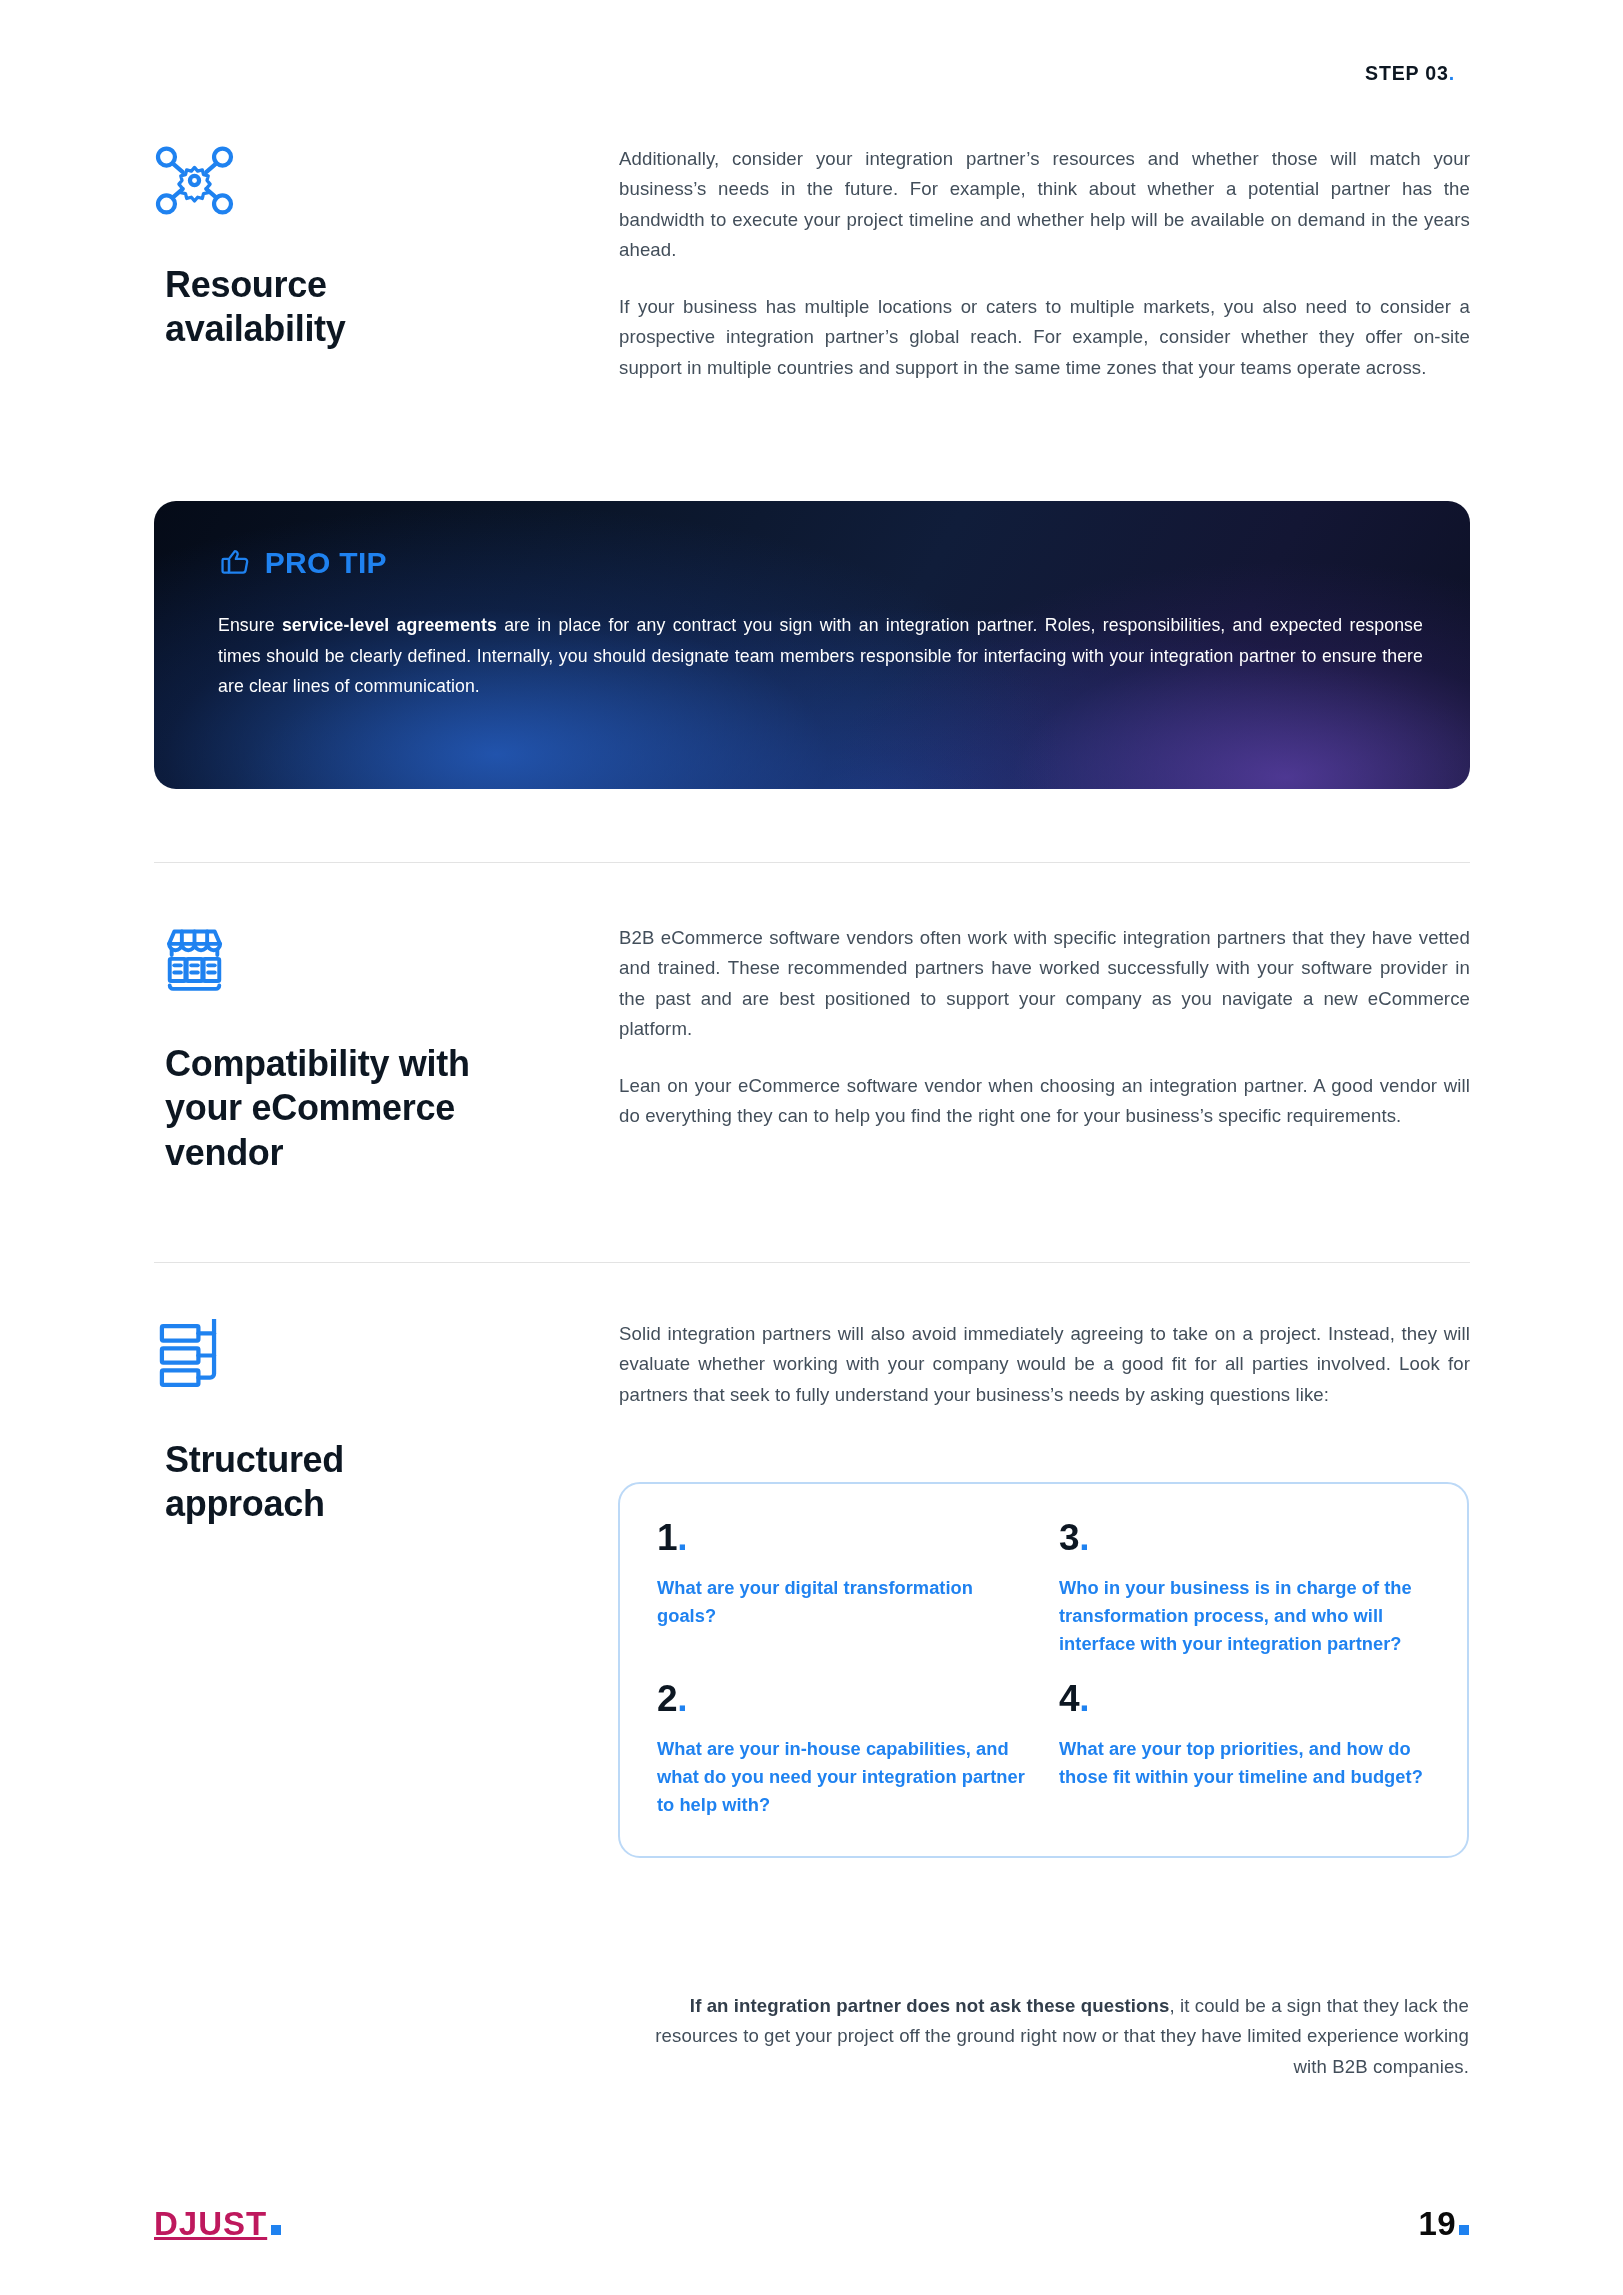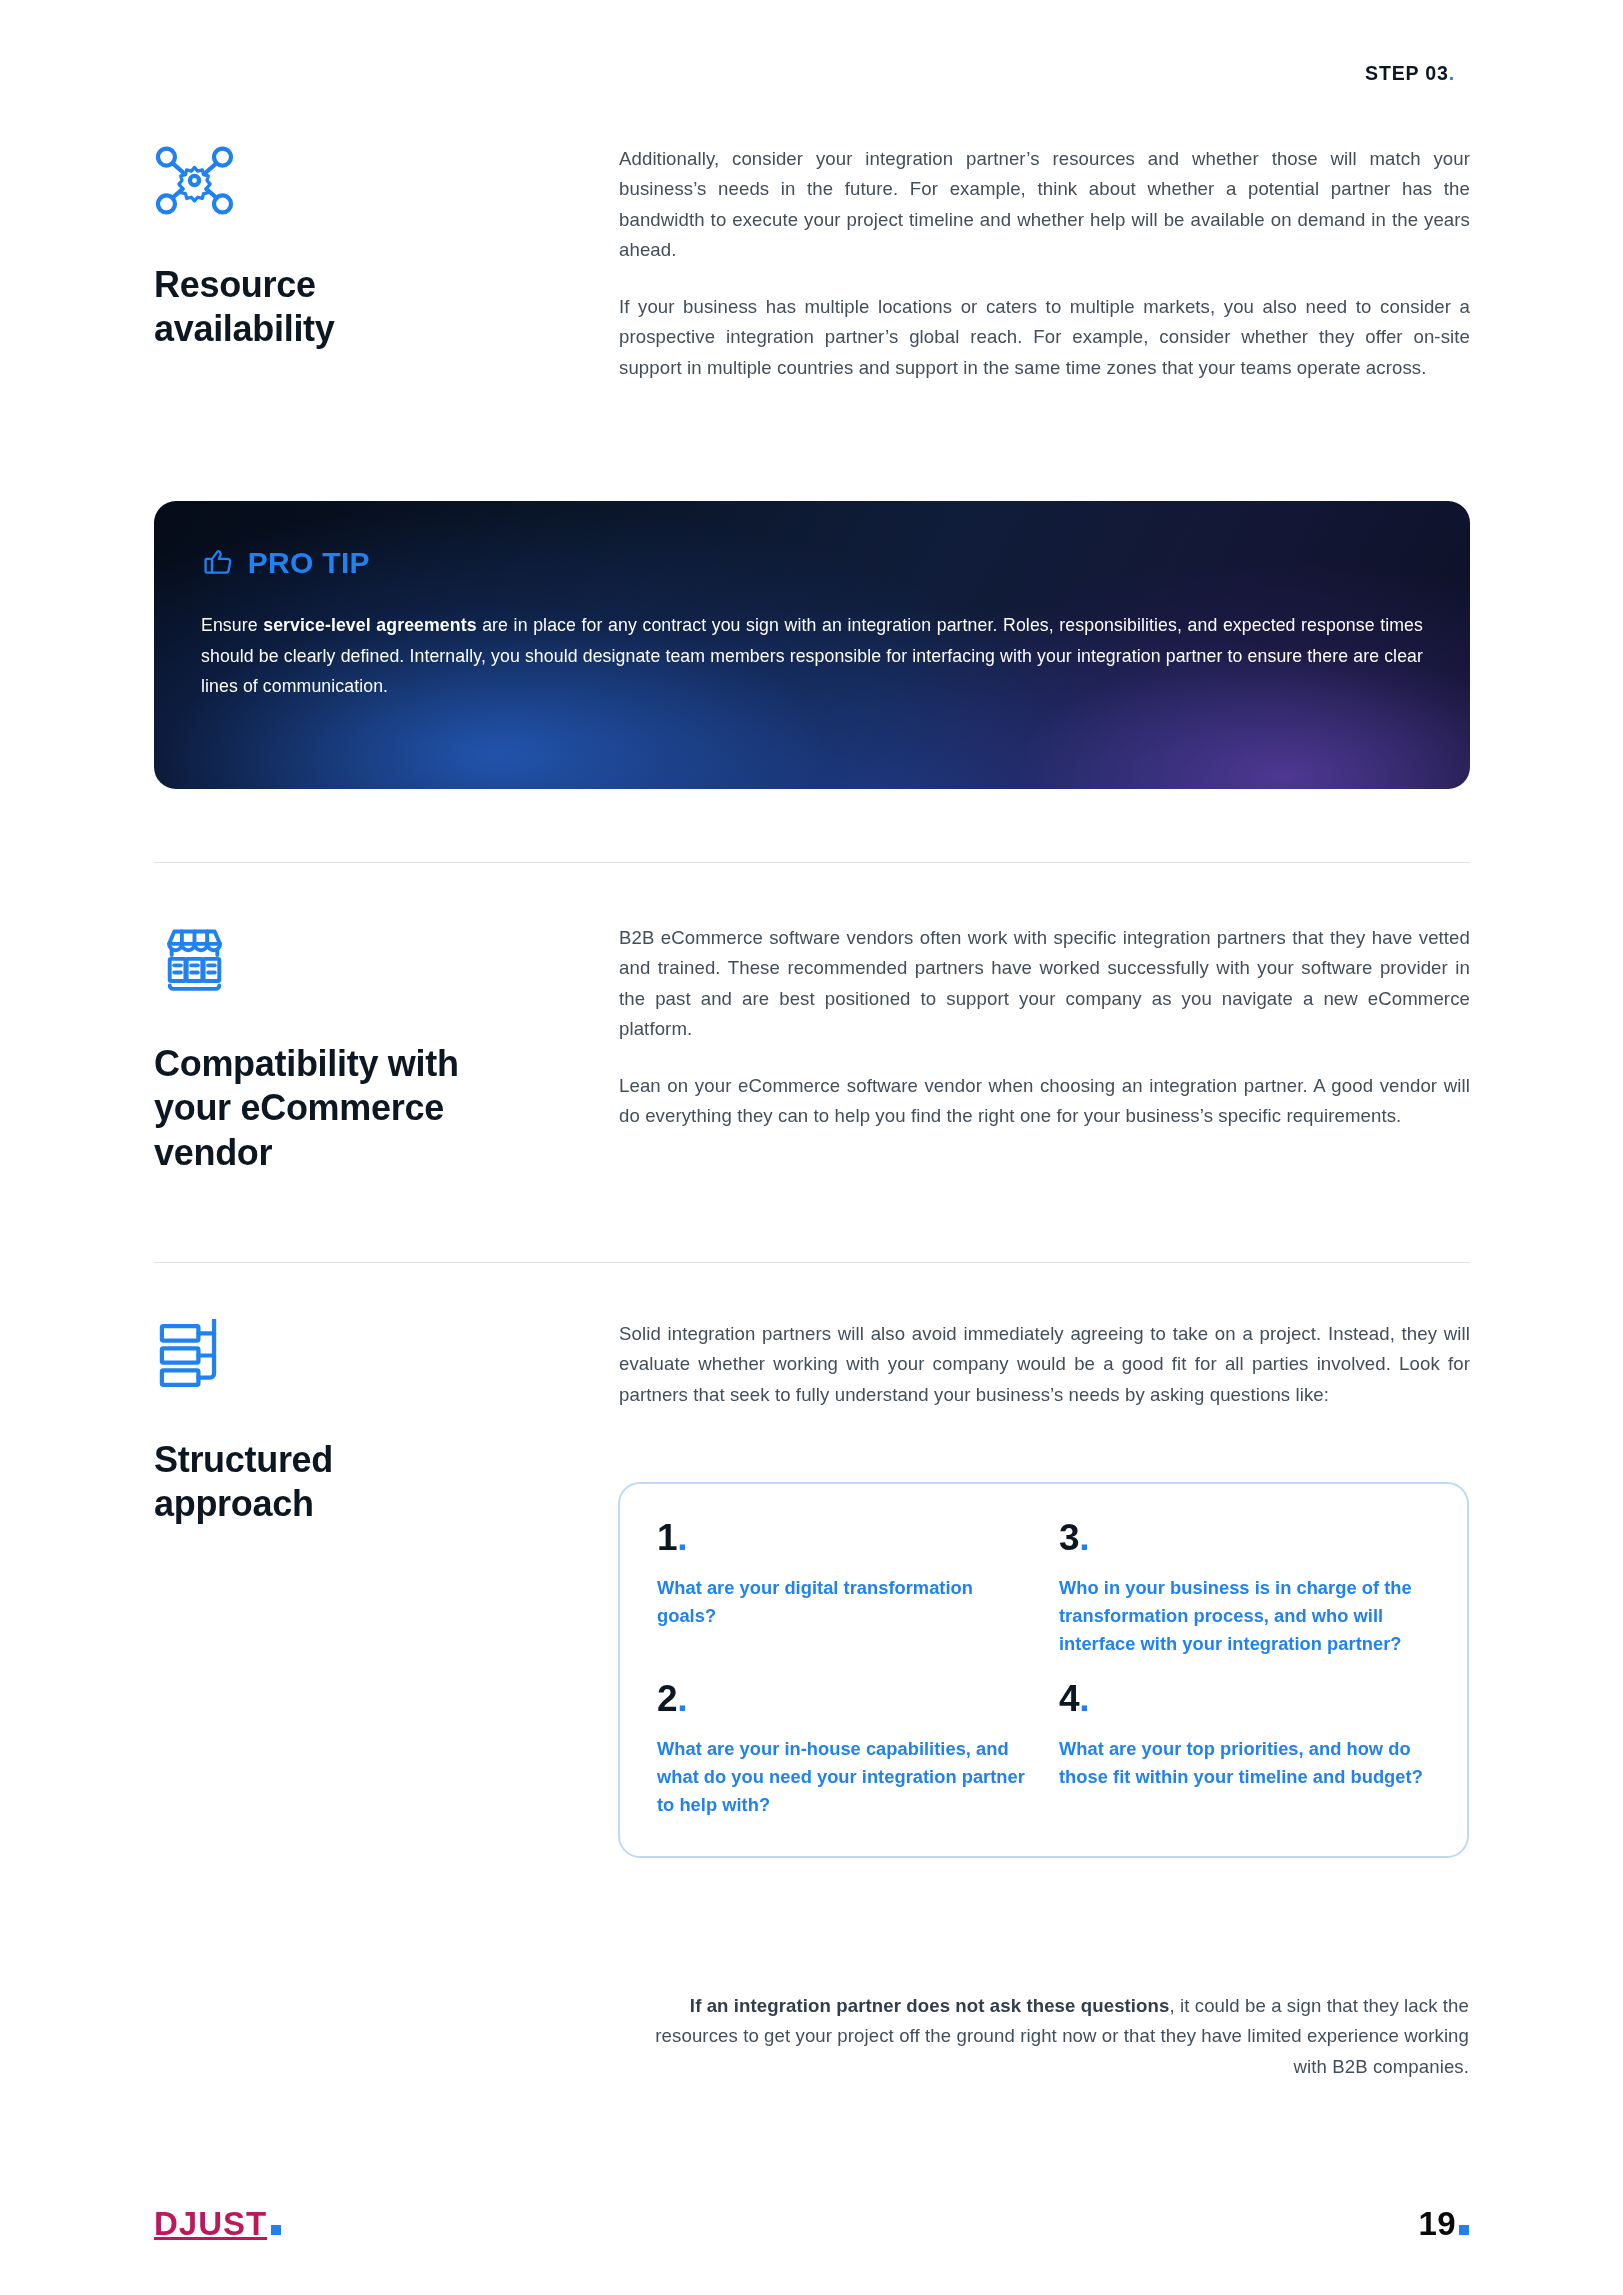--- a/index.html
+++ b/index.html
@@ -55,21 +55,21 @@
   }
   .icon-wrap svg { display: block; }
 
   
   .sec-title {
     font-size: 36px;
     line-height: 1.23;
     font-weight: 700;
     color: #0d1722;
     letter-spacing: -0.3px;
-    margin: 0;
+    margin: 11px;
   }
 
   
   .body-p {
     font-size: 18.6px;
     line-height: 1.64;
     color: #424e5a;
     text-align: justify;
     margin: 0 0 26px 0;
     letter-spacing: 0.1px;
@@ -84,21 +84,21 @@
     width: 1316px;
     height: 288px;
     border-radius: 22px;
     overflow: hidden;
     background:
       radial-gradient(ellipse 60% 120% at 26% 88%, rgba(36,92,190,0.85) 0%, rgba(23,54,122,0.35) 42%, rgba(10,20,44,0) 72%),
       radial-gradient(ellipse 46% 100% at 86% 96%, rgba(92,62,165,0.8) 0%, rgba(48,34,104,0.35) 45%, rgba(10,18,40,0) 75%),
       radial-gradient(ellipse 70% 90% at 55% 100%, rgba(40,80,180,0.55) 0%, rgba(14,26,56,0) 70%),
       linear-gradient(120deg, #050b18 0%, #0a1528 28%, #101d3a 55%, #131634 78%, #0c1024 100%);
     box-sizing: border-box;
-    padding: 43px 47px 0 47px;
+    padding: 43px 47px 0 64px;
   }
   .protip-head {
     display: flex;
     align-items: center;
     gap: 11.8px;
     margin-bottom: 29px;
   }
   .protip-head .label {
     font-size: 30px;
     font-weight: 700;

